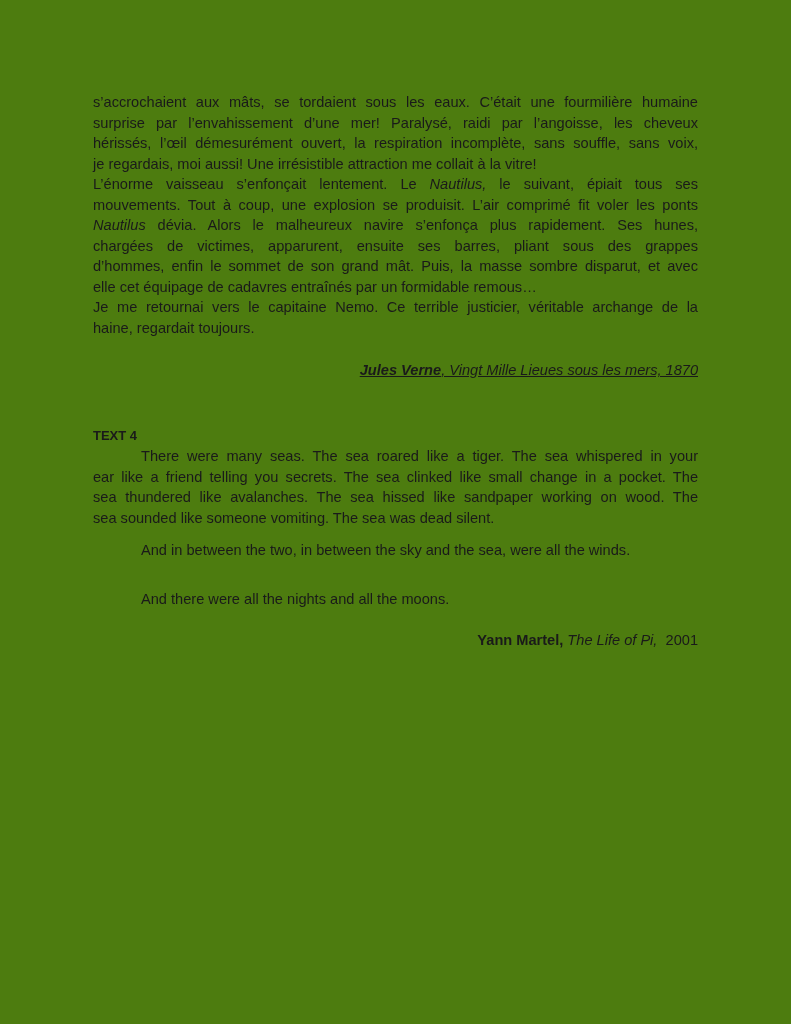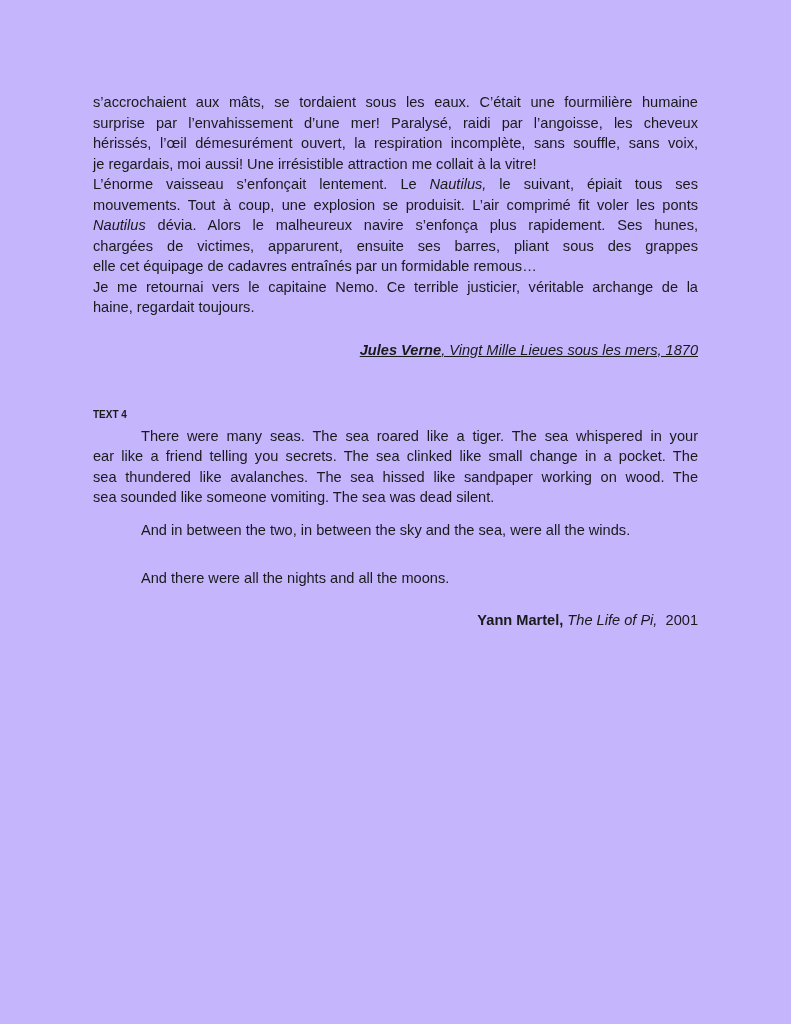--- a/index.html
+++ b/index.html
@@ -13,36 +13,36 @@
     font-family: "Liberation Sans", sans-serif;
     font-size: 14.6px;
     color: #1a1a1a;
     overflow: hidden;
   }
   .page {
     box-sizing: border-box;
     width: 791px;
     height: 1024px;
     padding: 92px 93px 0 93px;
-    background: #c4b5fd;
+    background: #4d7c0f;
   }
   .lines { width: 605px; }
   .ln {
     line-height: 20.5px;
     width: 605px;
     text-align: left;
   }
   .ln.j {
     text-align: justify;
     text-align-last: justify;
   }
   .ln.ind { text-indent: 48px; }
   .heading {
     font-weight: bold;
-    font-size: 10px;
+    font-size: 13px;
     line-height: 20.5px;
     margin: 45px 0 0 0;
   }
   .attr {
     width: 605px;
     line-height: 20.5px;
     text-align: right;
   }
   .attr-verne { margin-top: 22px; text-decoration: underline; }
   .winds { margin-top: 12px; }
@@ -60,20 +60,21 @@
   <section>
     <div class="lines">
         <div class="ln j"><span>s’accrochaient aux mâts, se tordaient sous les eaux. C’était une fourmilière humaine</span></div>
         <div class="ln j"><span>surprise par l’envahissement d’une mer! Paralysé, raidi par l’angoisse, les cheveux</span></div>
         <div class="ln j"><span>hérissés, l’œil démesurément ouvert, la respiration incomplète, sans souffle, sans voix,</span></div>
         <div class="ln"><span>je regardais, moi aussi! Une irrésistible attraction me collait à la vitre!</span></div>
         <div class="ln j"><span>L’énorme vaisseau s’enfonçait lentement. Le </span><span class="seg-i">Nautilus,</span><span> le suivant, épiait tous ses</span></div>
         <div class="ln j"><span>mouvements. Tout à coup, une explosion se produisit. L’air comprimé fit voler les ponts</span></div>
         <div class="ln j"><span class="seg-i">Nautilus</span><span> dévia. Alors le malheureux navire s’enfonça plus rapidement. Ses hunes,</span></div>
         <div class="ln j"><span>chargées de victimes, apparurent, ensuite ses barres, pliant sous des grappes</span></div>
+        <div class="ln j"><span>d’hommes, enfin le sommet de son grand mât. Puis, la masse sombre disparut, et avec</span></div>
         <div class="ln"><span>elle cet équipage de cadavres entraînés par un formidable remous…</span></div>
         <div class="ln j"><span>Je me retournai vers le capitaine Nemo. Ce terrible justicier, véritable archange de la</span></div>
         <div class="ln"><span>haine, regardait toujours.</span></div>
       </div>
     <div class="attr attr-verne"><span class="seg-bi">Jules Verne</span><span class="seg-i">, Vingt Mille Lieues sous les mers, 1870</span></div>
   </section>
 
   <section>
     <div class="heading">TEXT 4</div>
     <div class="lines">

